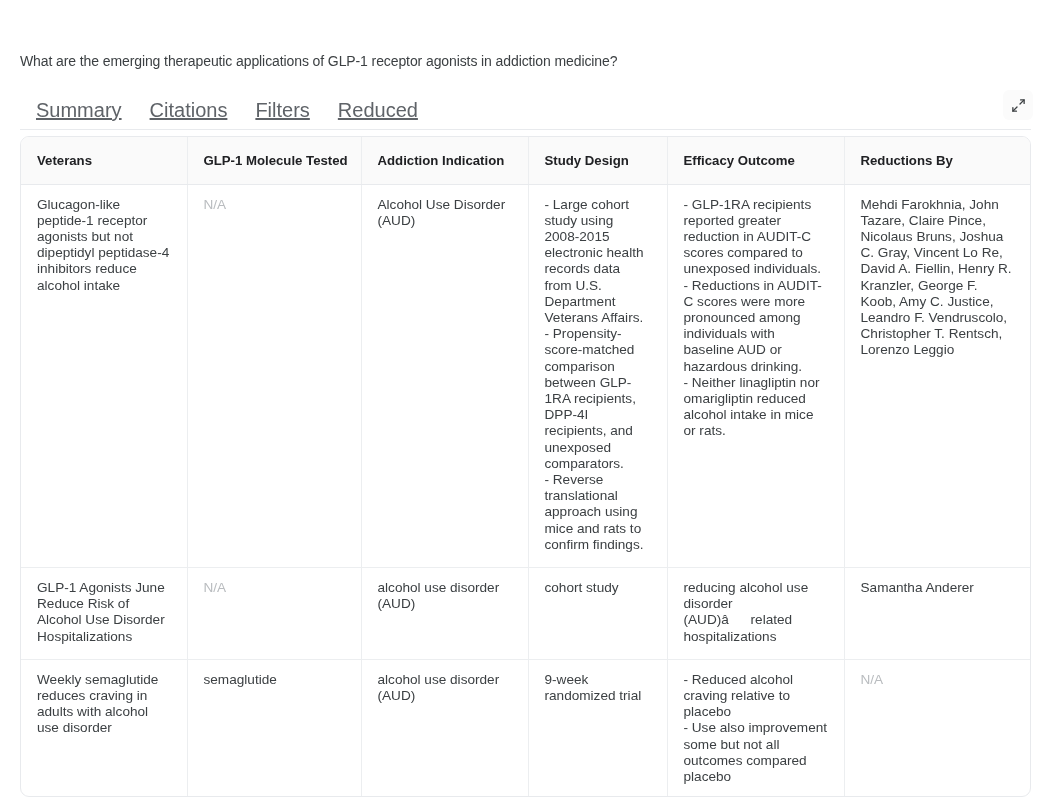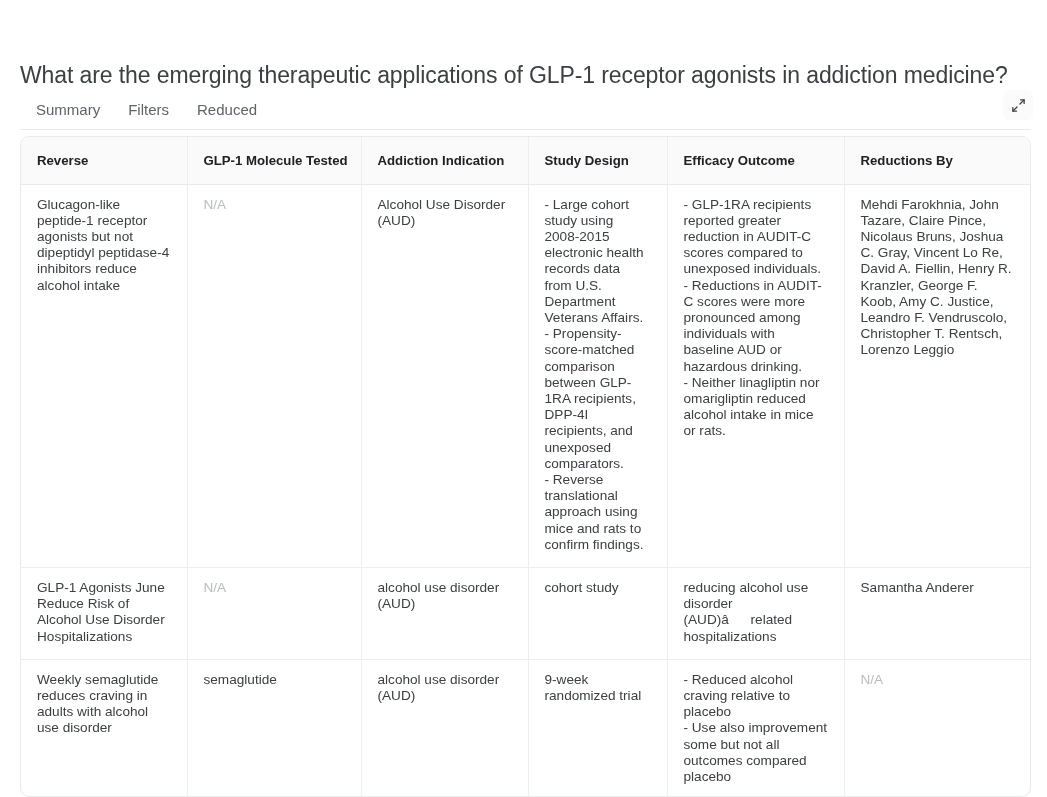--- a/index.html
+++ b/index.html
@@ -8,23 +8,23 @@
     width: 1047px; height: 797px;
     background: #ffffff;
     font-family: "Liberation Sans", sans-serif;
     -webkit-font-smoothing: antialiased;
   }
   .page { position: relative; width: 1047px; height: 797px; overflow: hidden; background:#fff; }
 
   
   .page-title {
     position: absolute;
-    left: 20px; top: 46px;
+    left: 20px; top: 38px;
     width: 990px;
-    font-size: 23px;
+    font-size: 14px;
     font-weight: 400;
     color: #3c4043;
     letter-spacing: -0.1px;
     line-height: 28px;
     white-space: nowrap;
   }
 
   
   .tabbar {
     position: absolute;
@@ -42,27 +42,28 @@
     left: 0; top: 0;
     display: flex;
     align-items: flex-start;
     height: 40px;
   }
   .tab {
     position: relative;
     padding: 0 14px;
     height: 40px;
     line-height: 28px;
-    font-size: 15px;
+    font-size: 20px;
     color: #5f6368;
     cursor: pointer;
     white-space: nowrap;
     background: none;
     border: none;
     font-family: inherit;
+    text-decoration: underline;
   }
   .tab:first-child { padding-left: 16px; }
   .tab.active {
     color: #202124;
     font-weight: 700;
   }
   .tab.active::after {
     content: "";
     position: absolute;
     left: 6px; right: 6px;
@@ -146,20 +147,21 @@
 </head>
 <body>
 
 <div class="page">
 
   <h1 class="page-title">What are the emerging therapeutic applications of GLP-1 receptor agonists in addiction medicine?</h1>
 
   <div class="tabbar">
     <div class="tabs" id="tabs-container">
         <button class="tab">Summary</button>
+        <button class="tab">Citations</button>
         <button class="tab">Filters</button>
         <button class="tab">Reduced</button>
       </div>
     <div class="tabbar-divider"></div>
   </div>
 
   <button class="expand-btn">
     <span>
       <svg width="15" height="15" viewBox="0 0 16 16" aria-hidden="true">
         <g stroke="#3c4043" stroke-width="1.4" stroke-linecap="round" stroke-linejoin="round" fill="none">
@@ -177,21 +179,21 @@
       <colgroup>
         <col class="c0">
           <col class="c1">
           <col class="c2">
         <col class="c3">
           <col class="c4">
           <col class="c5">
       </colgroup>
       <thead>
         <tr id="header-row">
-            <th>Reverse</th>
+            <th>Veterans</th>
             <th>GLP-1 Molecule Tested</th>
             <th>Addiction Indication</th>
             <th>Study Design</th>
             <th>Efficacy Outcome</th>
             <th>Reductions By</th>
           </tr>
       </thead>
       <tbody id="table-body">
           <tr>
             <td><span class="multiline">Glucagon-like peptide-1 receptor agonists but not dipeptidyl peptidase-4 inhibitors reduce alcohol intake</span></td>

